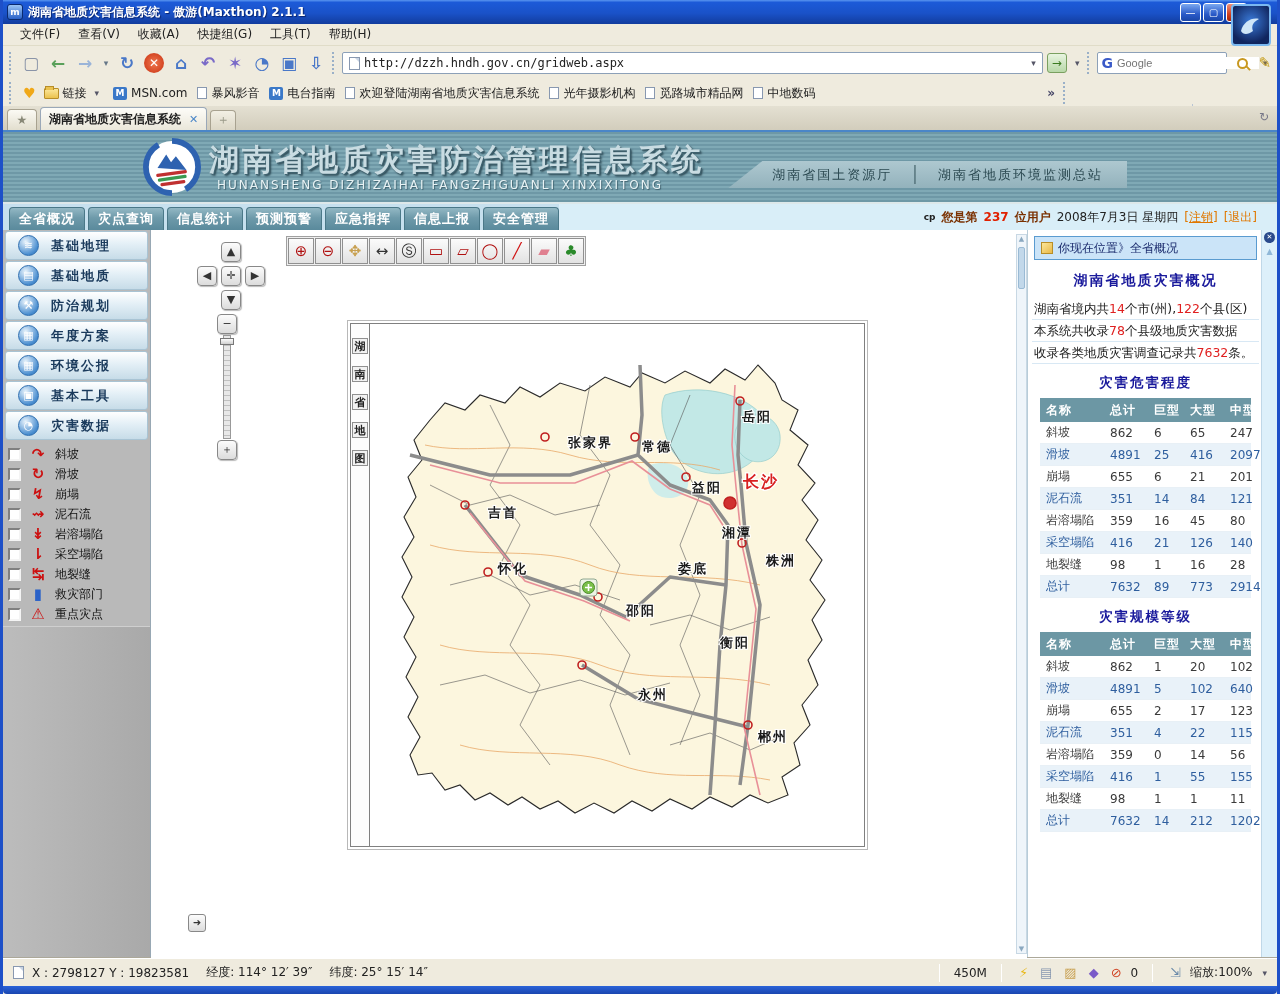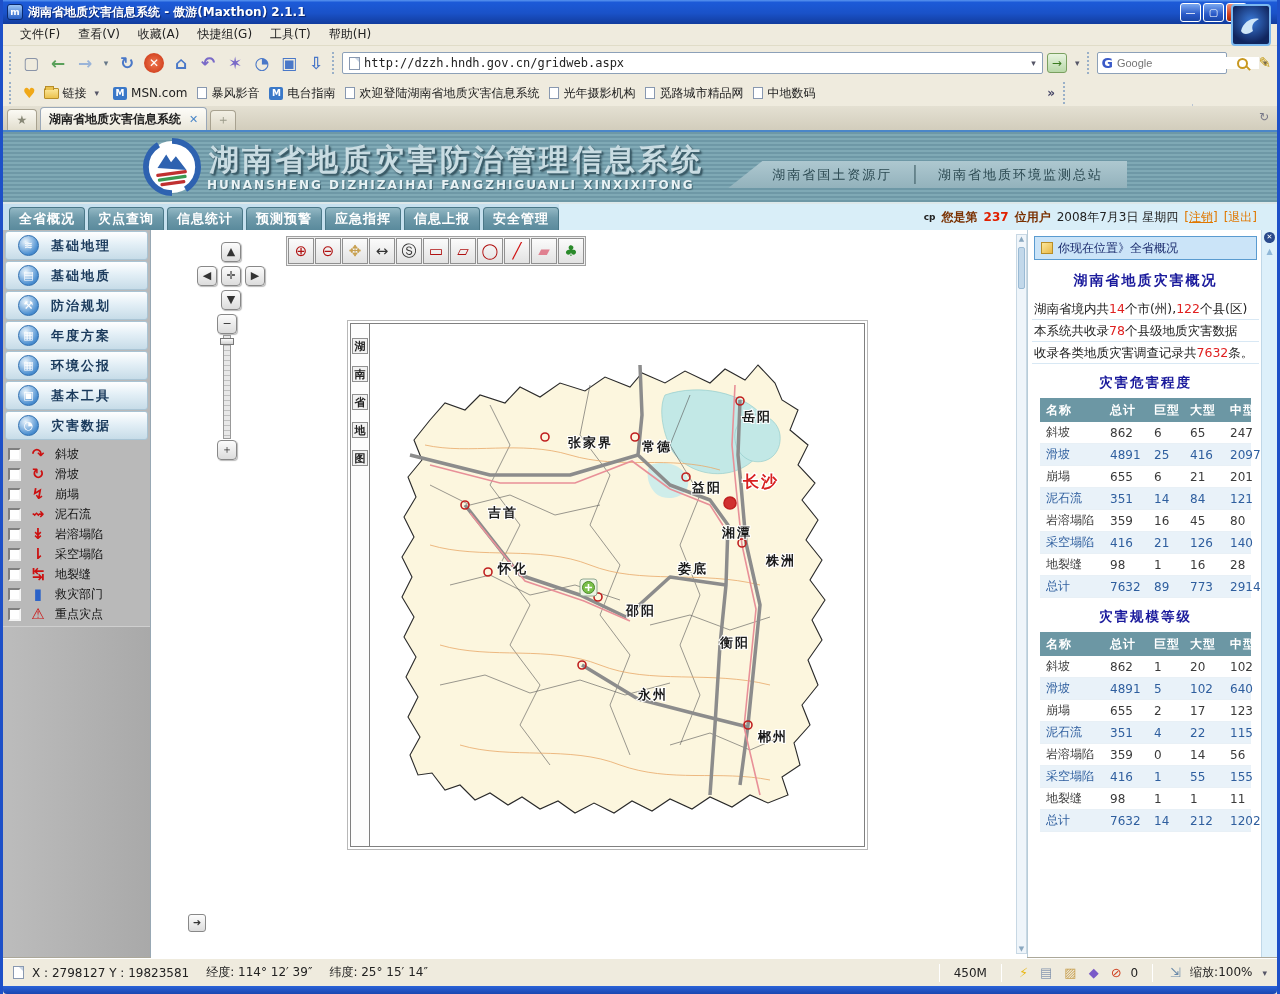--- a/index.html
+++ b/index.html
@@ -58,21 +58,21 @@
   .tab { height:23px; background:linear-gradient(180deg,#FDFCF8,#EAE7DA); border:1px solid #9AA8B8; border-bottom:none; border-radius:4px 4px 0 0; display:flex; align-items:center; padding:0 8px; gap:8px; }
   .tab-label { font-size:12px; font-weight:bold; color:#222; }
   .tab-close { color:#4A86C8; font-weight:bold; font-size:11px; }
   .newtab { width:26px; height:20px; background:linear-gradient(180deg,#F2EFE4,#DCD7C6); border:1px solid #A8A290; border-bottom:none; border-radius:4px 4px 0 0; color:#998; text-align:center; line-height:18px; font-size:13px; }
   .tab-right { position:absolute; right:8px; top:4px; display:flex; gap:6px; color:#778; font-size:12px; }
 
   
   .banner { height:72px; background:repeating-linear-gradient(0deg,#6E98A6 0 2px,#7FA9B5 2px 4px); position:relative; overflow:hidden; flex:0 0 auto; border-bottom:2px solid #DDE8EA; }
   .banner-logo { position:absolute; left:140px; top:6px; }
   .banner-title { position:absolute; left:206px; top:8px; font-size:30px; font-weight:bold; color:#C9DCE2; letter-spacing:3px; text-shadow:1px 1px 0 #3E616E, 2px 2px 2px #2E4A55; }
-  .banner-sub { position:absolute; left:204px; top:46px; font-size:12px; font-weight:bold; color:#E8F2F4; letter-spacing:2px; text-shadow:1px 1px 1px #3E616E; }
+  .banner-sub { position:absolute; left:214px; top:46px; font-size:12px; font-weight:normal; color:#E8F2F4; letter-spacing:2px; text-shadow:1px 1px 1px #3E616E; }
   .banner-links { position:absolute; right:150px; bottom:14px; height:27px; background:linear-gradient(180deg,#AEC8D0,#93B2BC); padding:0 24px 0 44px; display:flex; align-items:center; gap:18px; clip-path:polygon(34px 0,100% 0,100% 100%,0 100%); }
   .banner-link { font-size:13px; color:#2A4850; letter-spacing:2px; }
   .banner-link-sep { color:#4A6870; }
 
   
   .navrow { height:26px; background:#C6E0EE; display:flex; align-items:flex-end; flex:0 0 auto; }
   .nav-tabs { display:flex; gap:3px; padding-left:6px; }
   .nav-tab { width:76px; height:23px; background:linear-gradient(180deg,#93B8C4 0%,#6E9AAA 45%,#5A8A9C 100%); border:1px solid #4A7888; border-bottom:none; border-radius:4px 4px 0 0; color:#fff; font-size:13px; font-weight:bold; text-align:center; line-height:22px; letter-spacing:1px; }
   .user-strip { flex:1; height:100%; background:#D9EEF8; display:flex; align-items:center; justify-content:flex-end; gap:6px; padding-right:20px; font-size:12px; }
   .user-prefix { font-size:9px; font-weight:bold; color:#222; }

